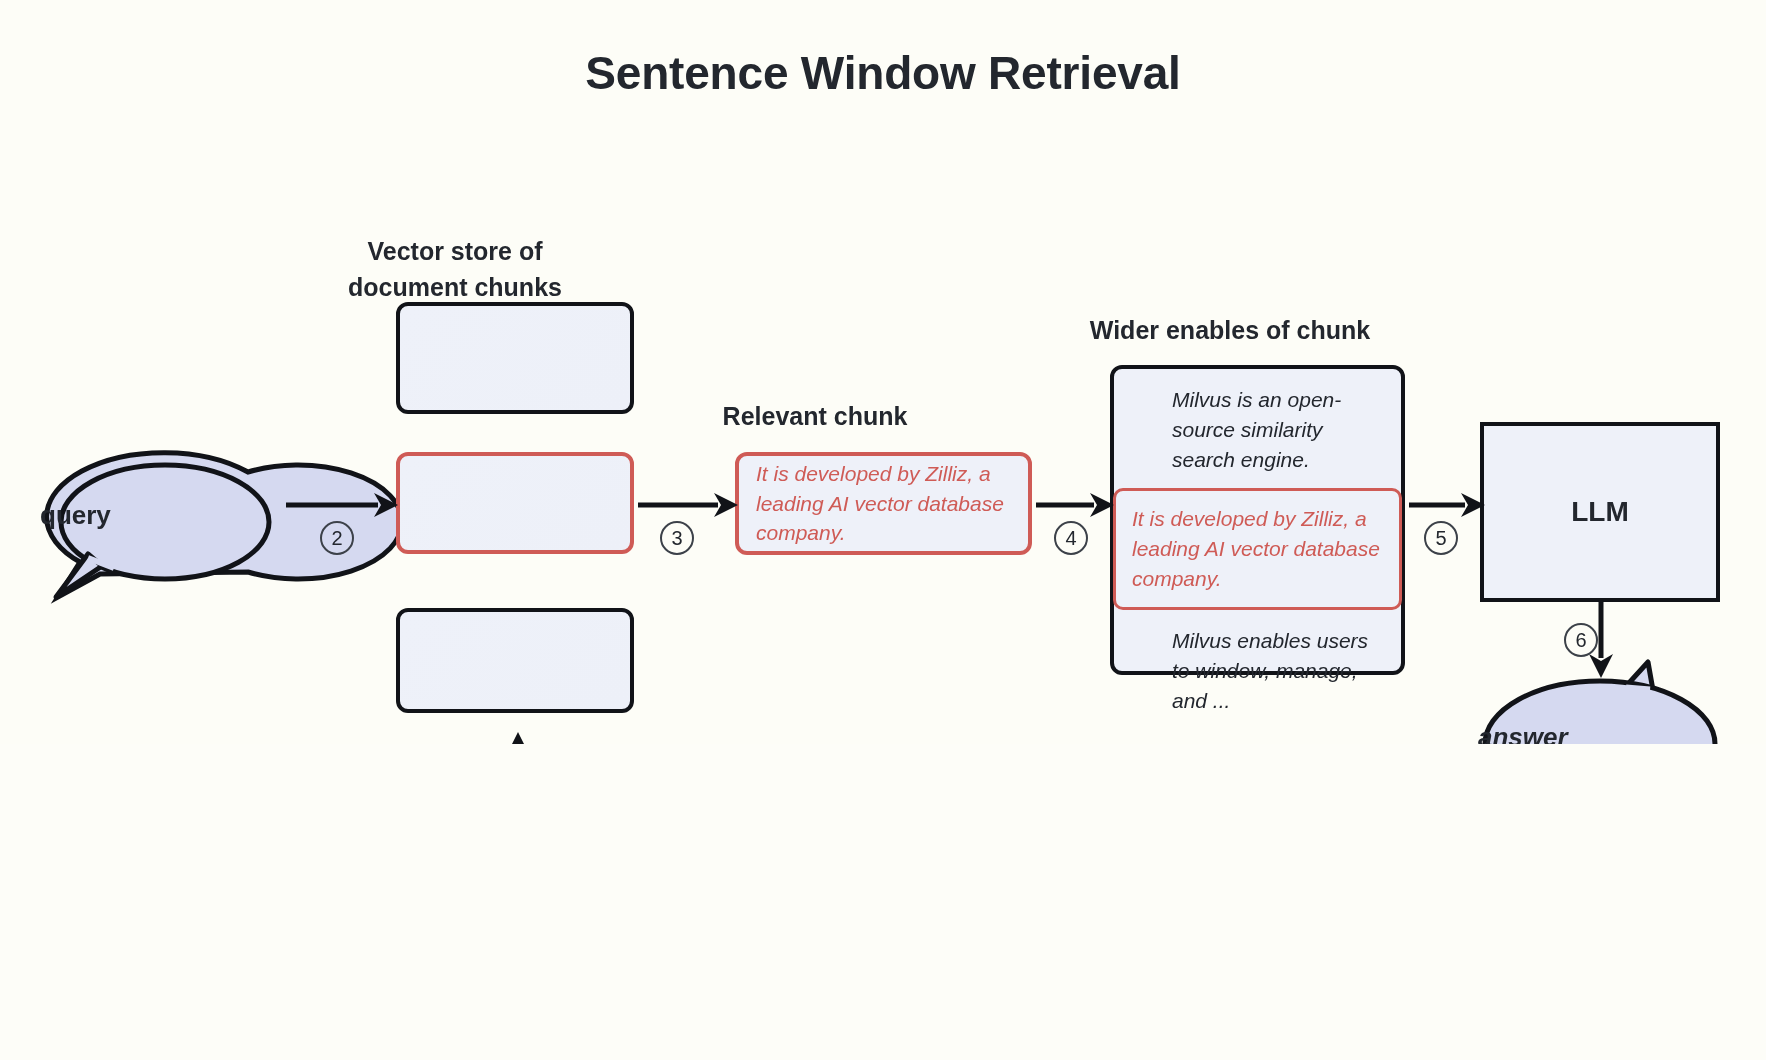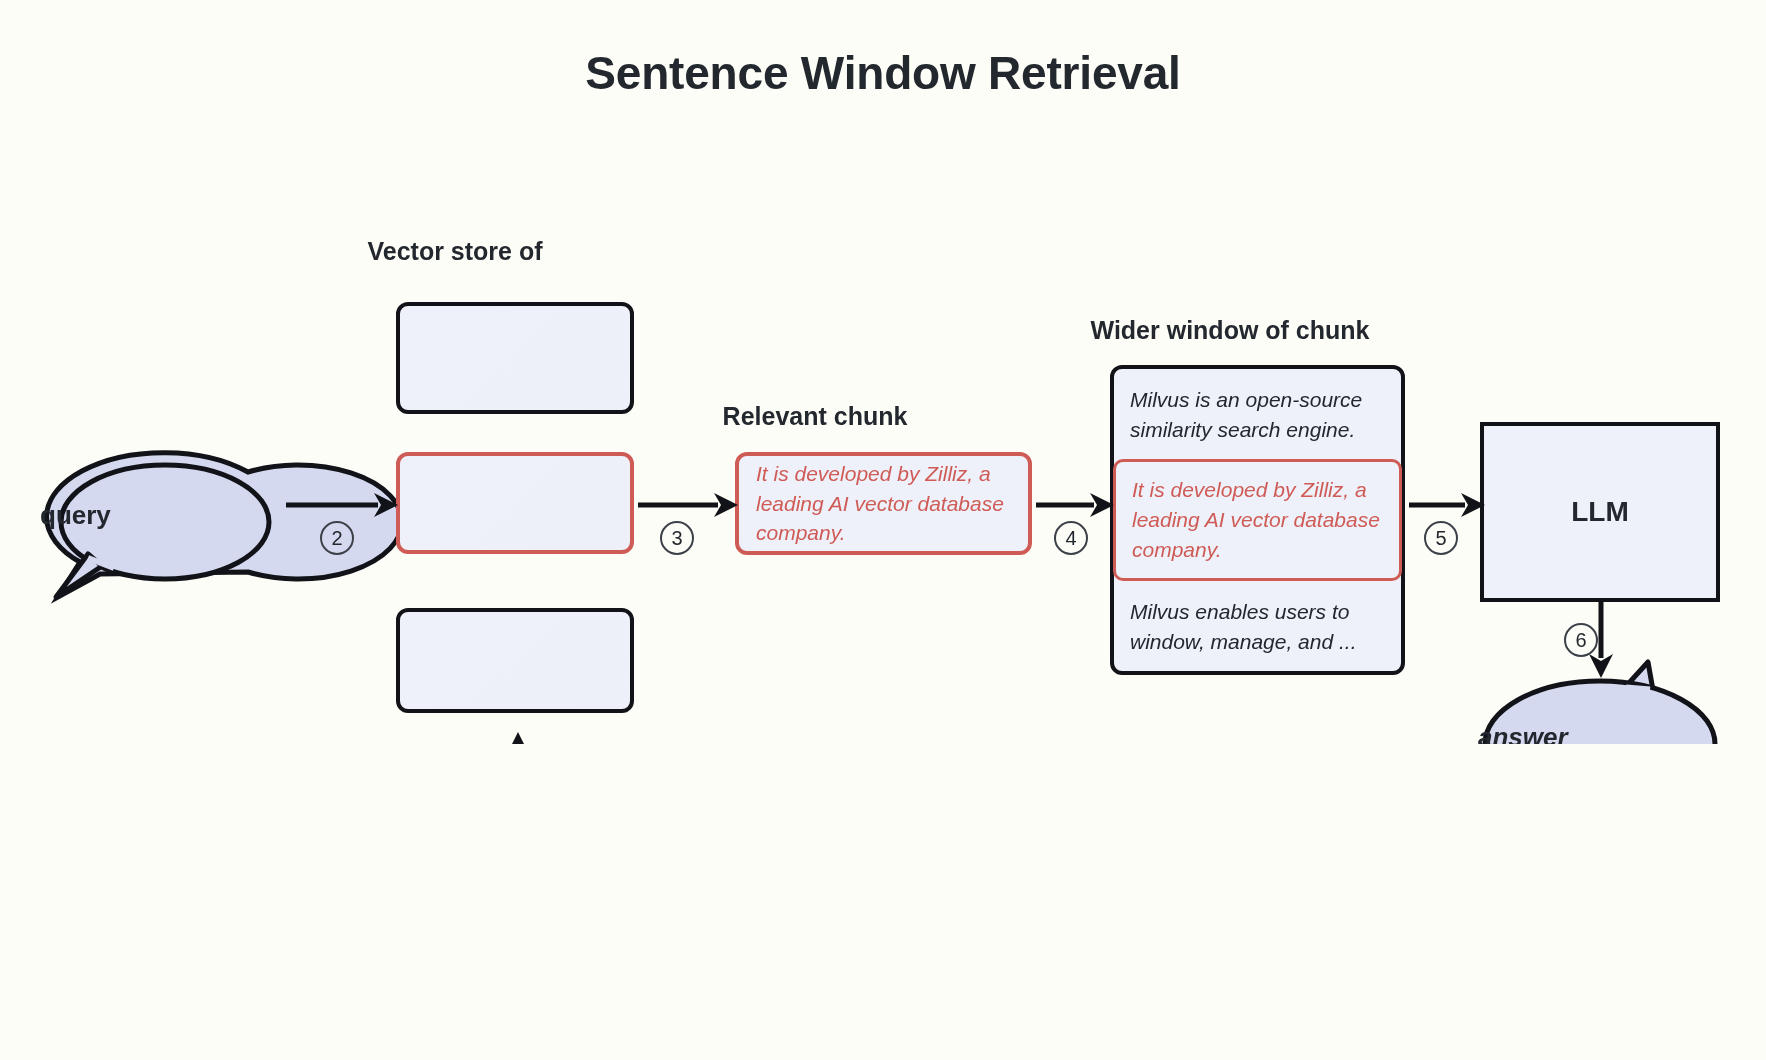--- a/index.html
+++ b/index.html
@@ -96,20 +96,21 @@
     flex-direction: column;
     justify-content: space-between;
   }
   .window-seg {
     font-size: 21px;
     font-style: italic;
     line-height: 1.42;
     color: #23272e;
     padding: 16px 16px 14px 16px;
     box-sizing: border-box;
+    margin-left: 42px;
   }
   .window-seg.mid {
     border: 3px solid #cf5b56;
     border-radius: 10px;
     color: #cf5b56;
     margin: 0 -1px;
     padding: 13px 16px 13px 16px;
   }
 
   
@@ -200,25 +201,26 @@
 </style>
 </head>
 <body>
 
 <div id="canvas">
 
   <div class="title">Sentence Window Retrieval</div>
 
   <div class="section-label" id="label-vector-store">
     <div>Vector store of</div>
+    <div>document chunks</div>
   </div>
 
   <div class="section-label" id="label-relevant-chunk">Relevant chunk</div>
 
-  <div class="section-label" id="label-wider-window">Wider window of chunk</div>
+  <div class="section-label" id="label-wider-window">Wider enables of chunk</div>
 
   <div class="bubble-wrap" id="query-bubble-wrap">
     <svg width="250" height="160" viewBox="0 0 250 160">
       <path d="M 208 30
                A 104 57 0 1 1 208 130
                L 60 132
                L 18 155
                L 40 120
                A 104 57 0 0 1 208 30 Z" fill="#d5d9f0" stroke="#111318" stroke-width="5"></path>
       <ellipse cx="125" cy="80" rx="104" ry="57" fill="#d5d9f0" stroke="#111318" stroke-width="5"></ellipse>

